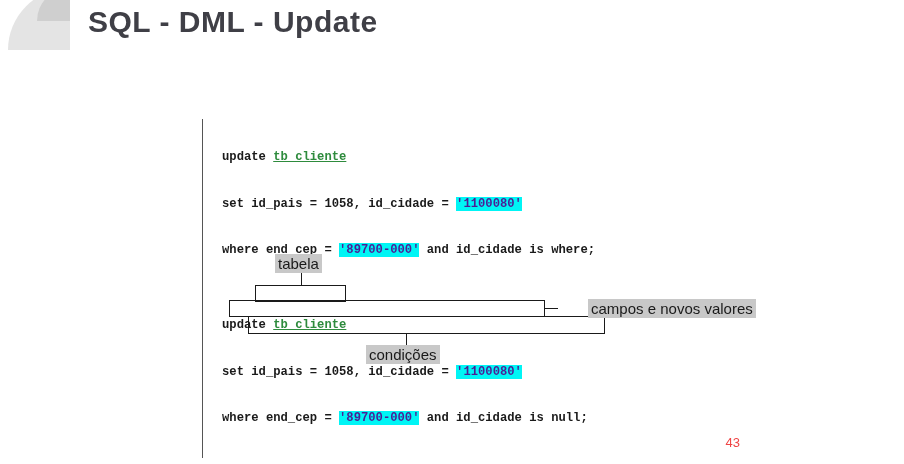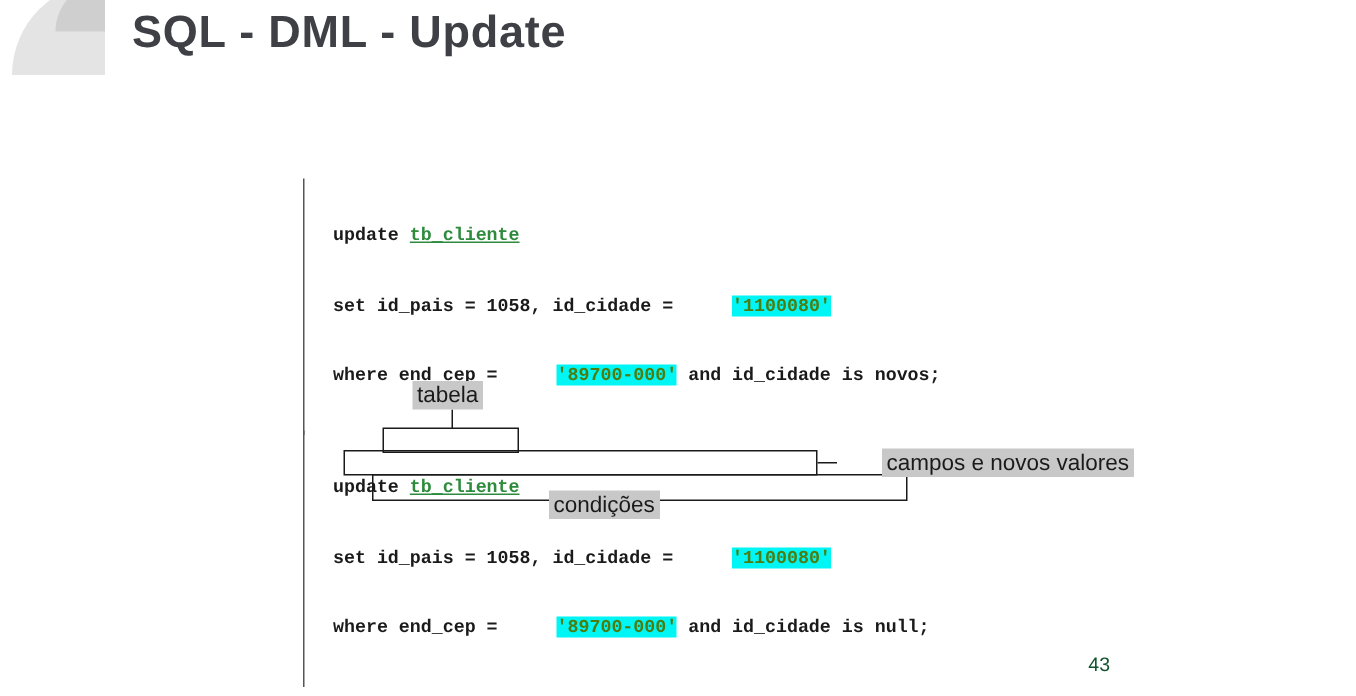--- a/index.html
+++ b/index.html
@@ -49,22 +49,21 @@
     border-left: 1px solid #555;
     padding-left: 19px;
   }
   .code-line {
     height: 15.5px;
     white-space: pre;
     position: relative;
   }
   .hl-cyan {
     background: #00f5f5;
-    color: #4d7c0f;
-    margin-left: 32px;
+    color: #4c1d95;
   }
   .tbl-name {
     color: #2e8b3d;
     text-decoration: underline;
   }
 
   
   #code1 { left: 202px; top: 119px; }
 
   
@@ -87,58 +86,58 @@
     background: #c8c8c8;
     color: #1a1a1a;
     font-family: "Liberation Sans", sans-serif;
     font-size: 15px;
     line-height: 19px;
     padding: 0 3px;
     white-space: nowrap;
   }
   #lbl-tabela  { left: 275px; top: 254px; }
   #lbl-campos  { left: 556px; top: 299px; margin-left: 32px; }
-  #lbl-cond    { left: 366px; top: 327px; }
+  #lbl-cond    { left: 366px; top: 345px; }
 
   
   .conn {
     position: absolute;
     background: #1a1a1a;
   }
   #conn-tabela { left: 301px; top: 273px; width: 1.4px; height: 13px; }
   #conn-campos { left: 545px; top: 308px; width: 13px;  height: 1.4px; }
   #conn-cond   { left: 406px; top: 334px; width: 1.4px; height: 12px; }
 
   
   #page-num {
     position: absolute;
     right: 36px;
     bottom: 14px;
     font-size: 13px;
-    color: #14532d;
+    color: #ef4444;
   }
 </style>
 </head>
 <body>
 
 <div id="slide">
 
   <div id="logo">
     <svg width="62" height="62" viewBox="0 0 62 62" xmlns="http://www.w3.org/2000/svg">
       <path d="M62 0 L62 62 L0 62 A62 62 0 0 1 62 0 Z" fill="#e4e4e4"></path>
       <path d="M62 0 L62 33 L29 33 A33 33 0 0 1 62 0 Z" fill="#cfcfcf"></path>
     </svg>
   </div>
 
   <div id="slide-title">SQL - DML - Update</div>
 
   <div id="code1" class="code-block">
     <div class="code-line"><span>update </span><span class="tbl-name">tb_cliente</span></div>
     <div class="code-line"><span>set </span><span>id_pais = 1058, id_cidade = </span><span class="hl-cyan">'1100080'</span></div>
-    <div class="code-line"><span>where </span><span>end_cep = </span><span class="hl-cyan">'89700-000'</span><span> and id_cidade is novos;</span></div>
+    <div class="code-line"><span>where </span><span>end_cep = </span><span class="hl-cyan">'89700-000'</span><span> and id_cidade is where;</span></div>
   </div>
 
   <div id="code2" class="code-block">
     <div class="code-line"><span>update </span><span class="tbl-name">tb_cliente</span></div>
     <div class="code-line"><span>set </span><span>id_pais = 1058, id_cidade = </span><span class="hl-cyan">'1100080'</span></div>
     <div class="code-line"><span>where </span><span>end_cep = </span><span class="hl-cyan">'89700-000'</span><span> and id_cidade is null</span><span>;</span></div>
   </div>
 
   <div id="box-table" class="ann-box"></div>
   <div id="box-set" class="ann-box"></div>

